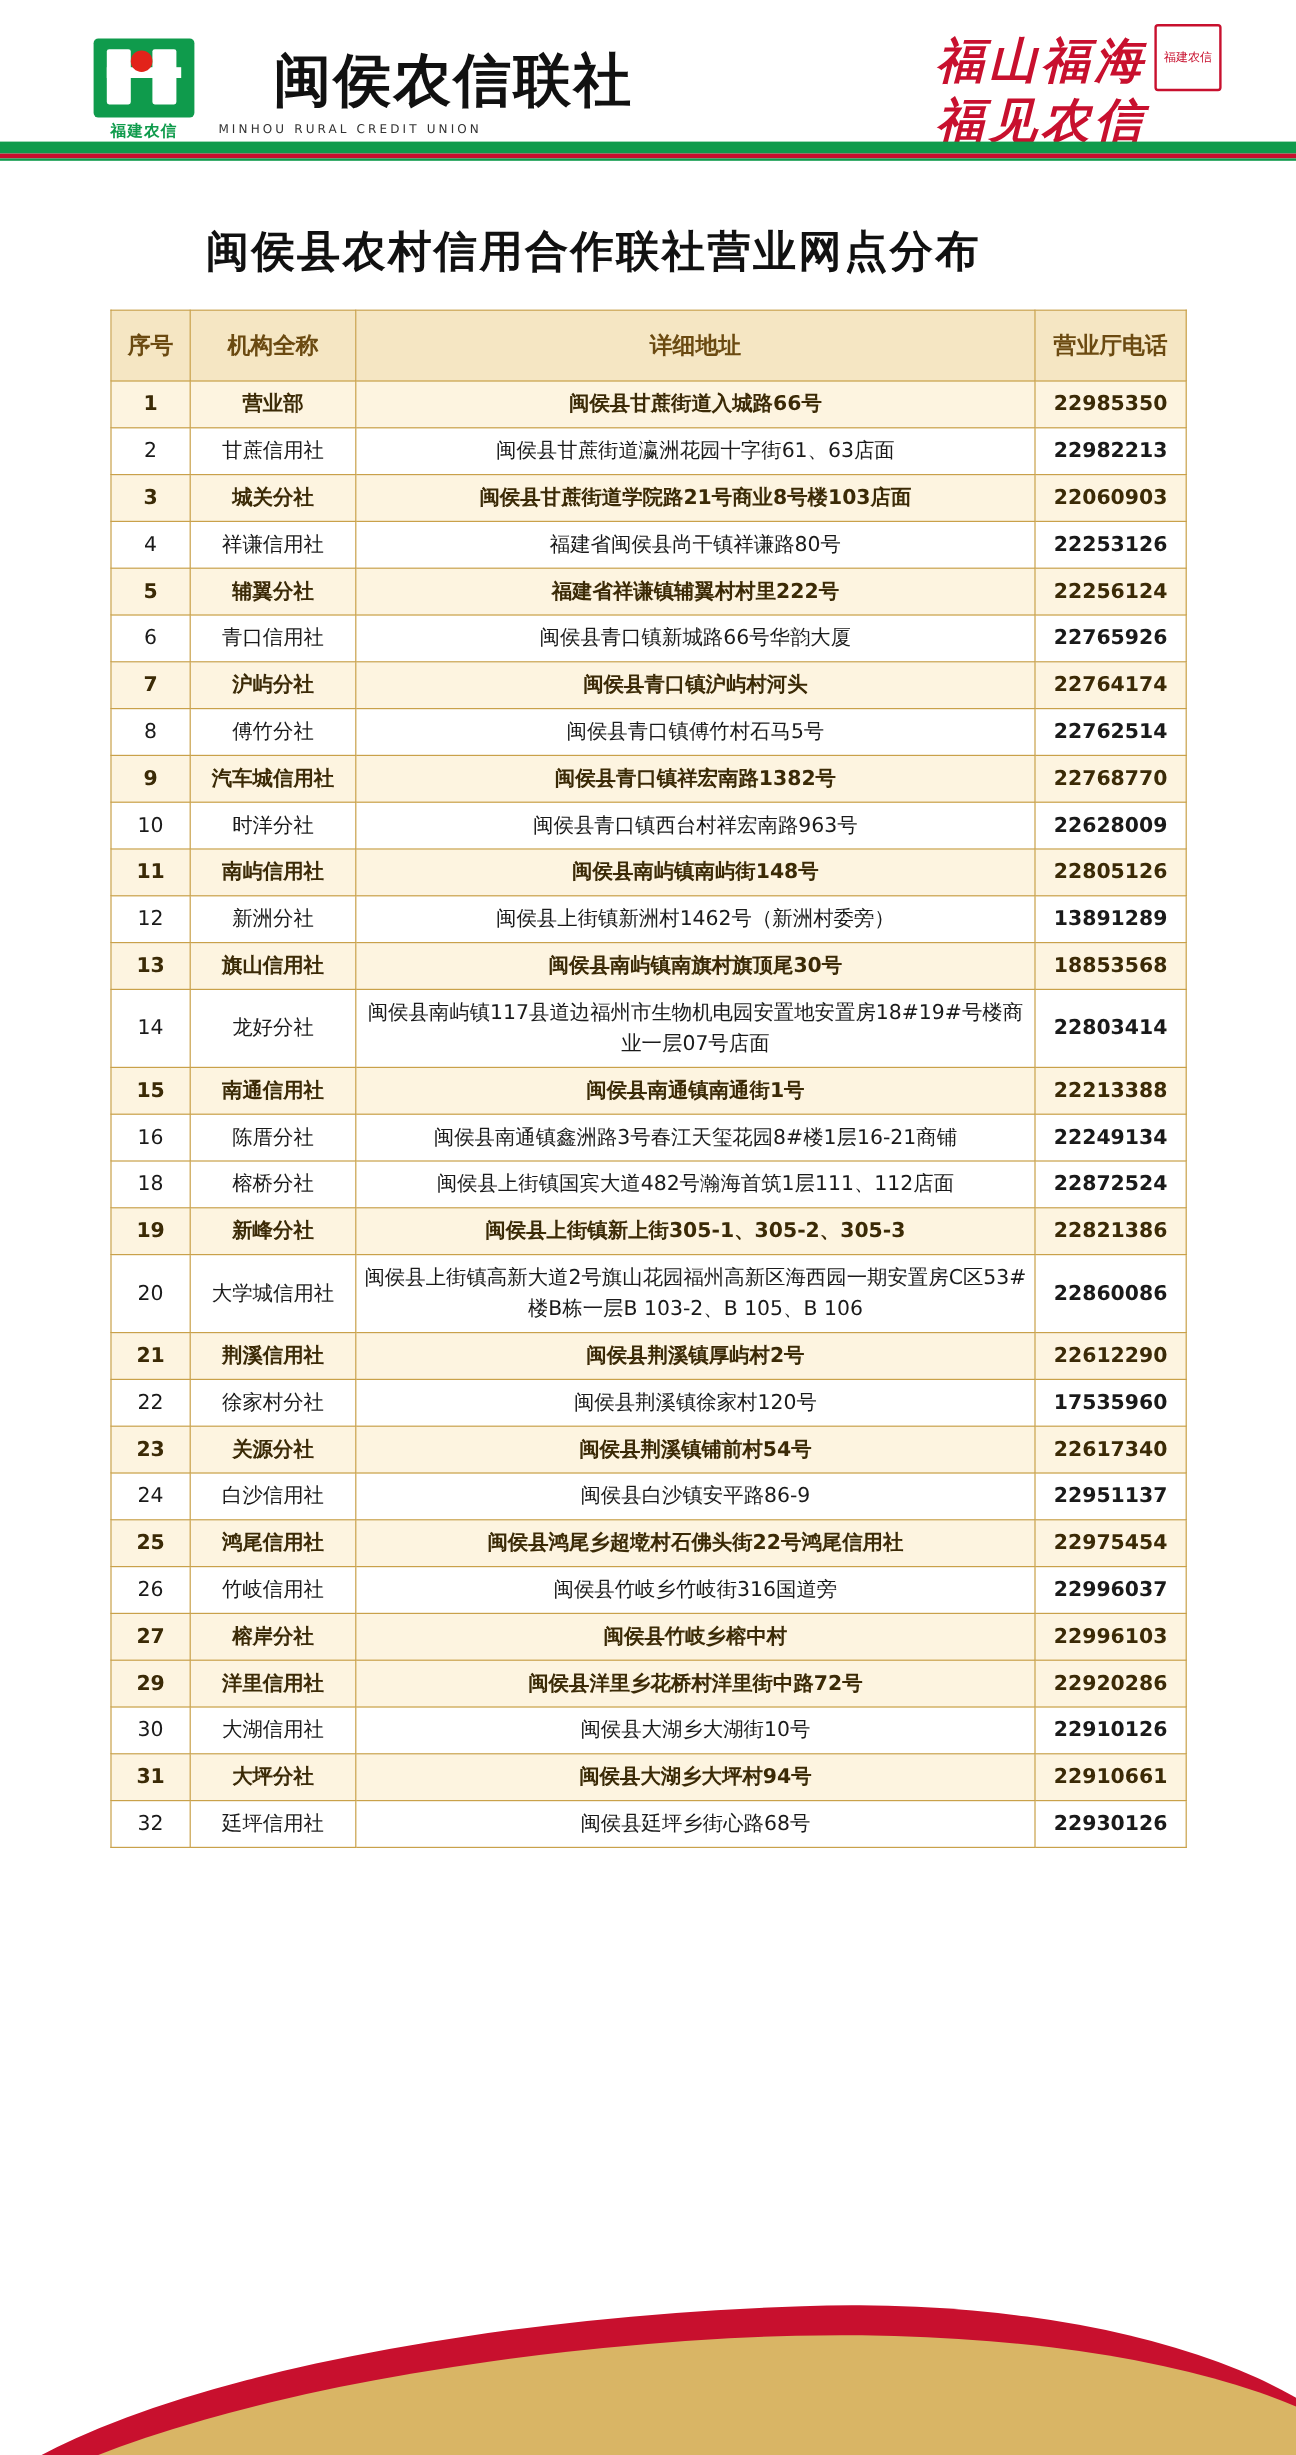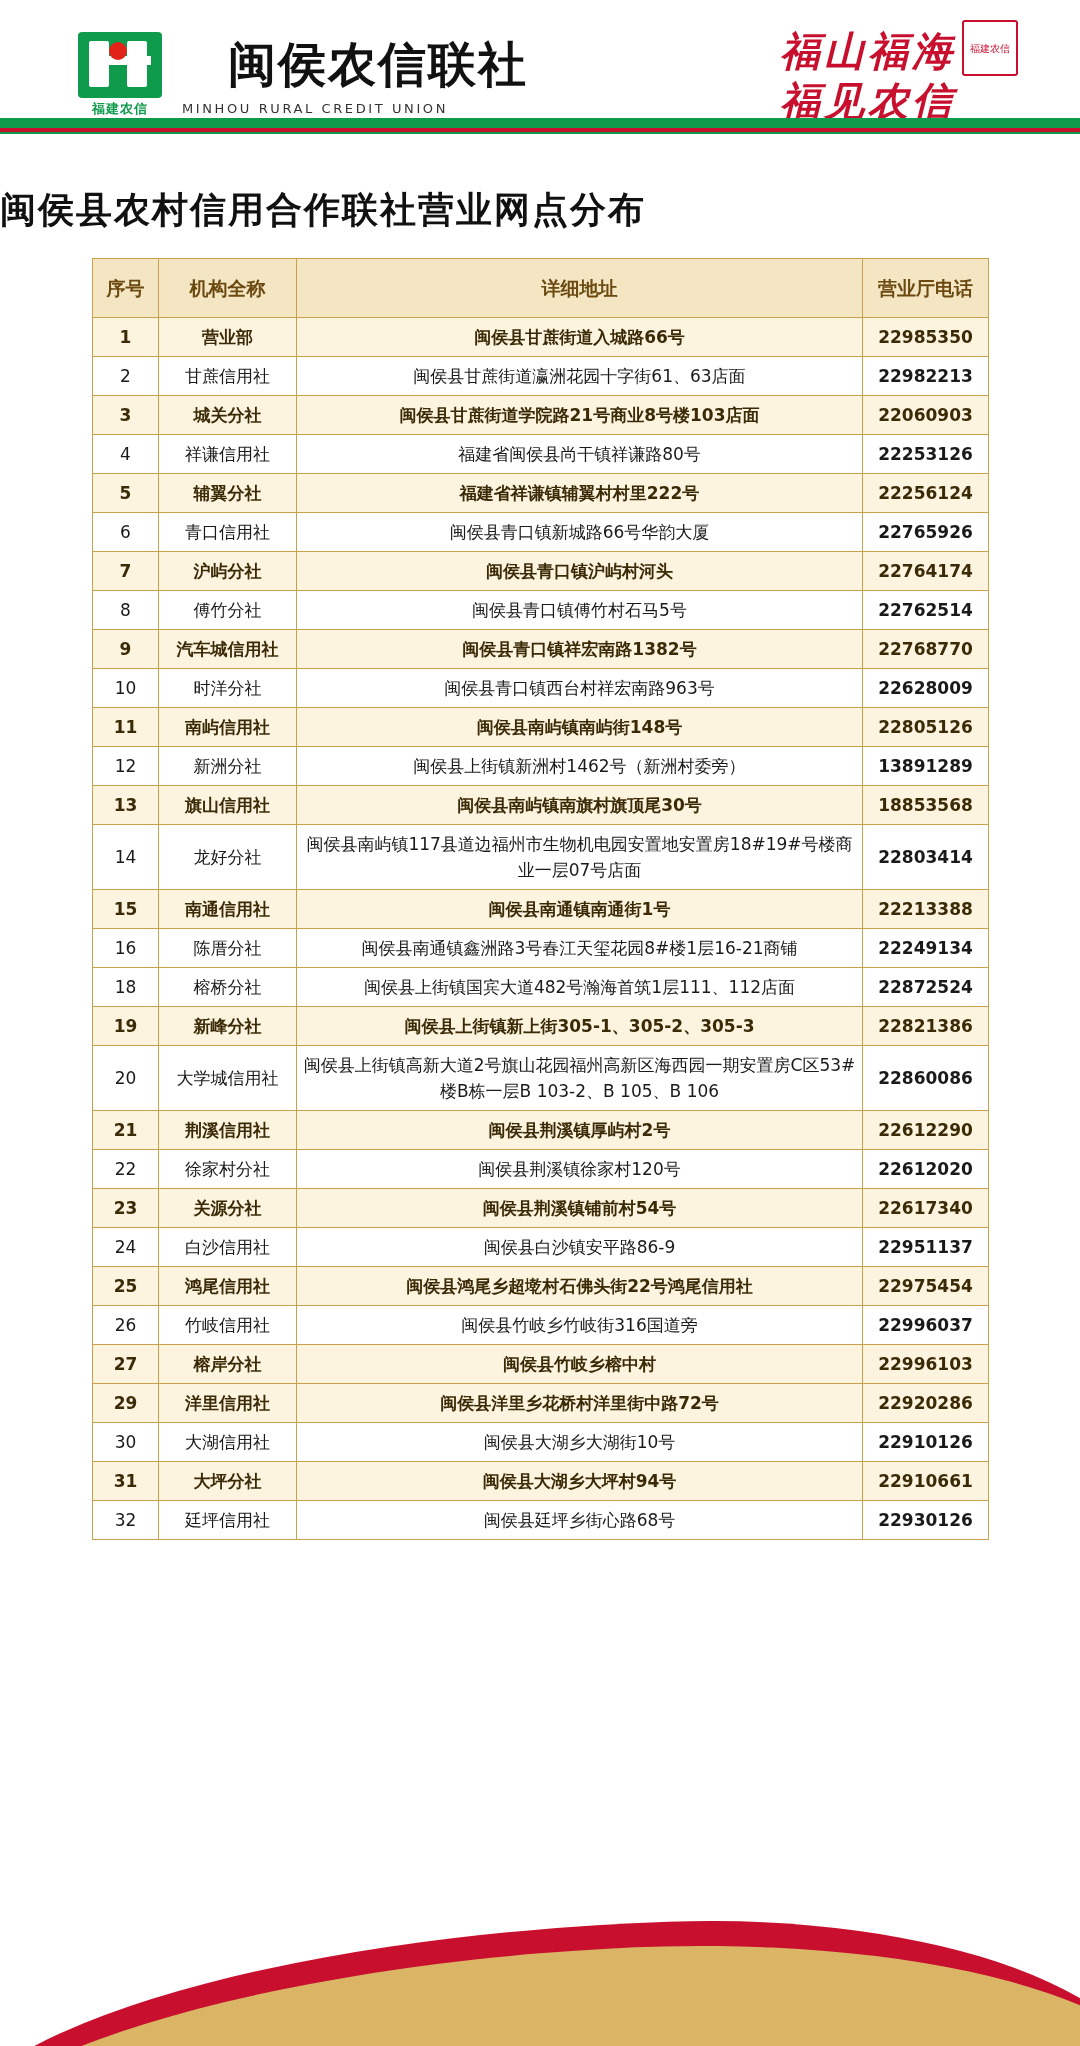--- a/index.html
+++ b/index.html
@@ -50,21 +50,21 @@
   }
   .logo-text{
     margin-left:20px;
   }
   .logo-cn{
     font-size:48px;font-weight:bold;color:#111;letter-spacing:2px;
     font-family:"DejaVu Sans","Liberation Sans",sans-serif;
     margin-left:46px;
   }
   .logo-en{
-    font-size:13px;color:#333;letter-spacing:2.6px;margin-top:4px;
+    font-size:10px;color:#333;letter-spacing:2.6px;margin-top:4px;
   }
   .slogan{
     position:absolute;right:62px;top:26px;width:300px;height:104px;
   }
   .slogan-line{
     color:#c8102e;font-size:40px;font-weight:bold;font-style:italic;
     letter-spacing:4px;text-align:center;line-height:50px;
     font-family:"DejaVu Serif","Liberation Serif",serif;
   }
   .slogan-stamp{
@@ -79,21 +79,21 @@
     position:absolute;left:0;top:118px;width:1080px;height:10px;background:#0f9b4c;
   }
   .bar-red{
     position:absolute;left:0;top:128px;width:1080px;height:4px;background:#c8102e;
   }
   .bar-thin{
     position:absolute;left:0;top:132px;width:1080px;height:2px;background:#0f9b4c;
   }
   
   .title{
-    position:absolute;left:0;top:186px;width:989px;text-align:left;
+    position:absolute;left:0;top:186px;width:989px;text-align:center;
     font-size:36px;font-weight:bold;color:#111;letter-spacing:2px;
   }
   
   .table-wrap{
     position:absolute;left:92px;top:258px;width:896px;
   }
   table{
     border-collapse:collapse;width:896px;table-layout:fixed;
     font-size:17px;color:#1a1a1a;
   }
@@ -300,21 +300,21 @@
           <tr class="odd">
             <td class="idx">21</td>
             <td class="name">荆溪信用社</td>
             <td class="addr">闽侯县荆溪镇厚屿村2号</td>
             <td class="tel">22612290</td>
           </tr>
           <tr class="even">
             <td class="idx">22</td>
             <td class="name">徐家村分社</td>
             <td class="addr">闽侯县荆溪镇徐家村120号</td>
-            <td class="tel">22612020</td>
+            <td class="tel">17535960</td>
           </tr>
           <tr class="odd">
             <td class="idx">23</td>
             <td class="name">关源分社</td>
             <td class="addr">闽侯县荆溪镇铺前村54号</td>
             <td class="tel">22617340</td>
           </tr>
           <tr class="even">
             <td class="idx">24</td>
             <td class="name">白沙信用社</td>

